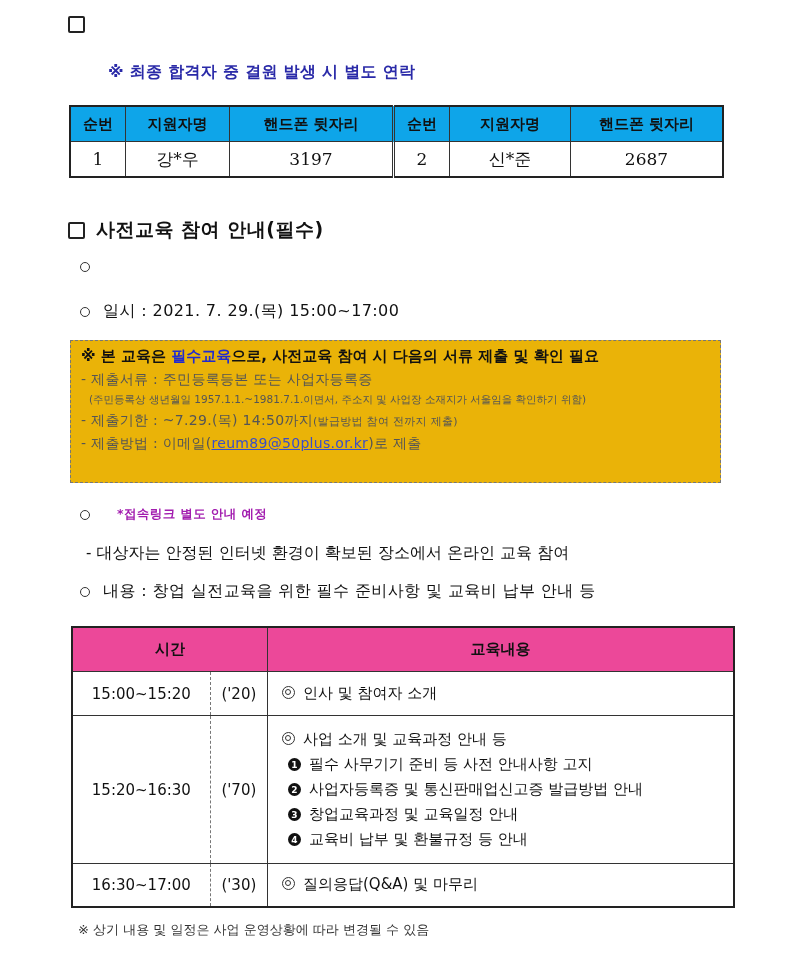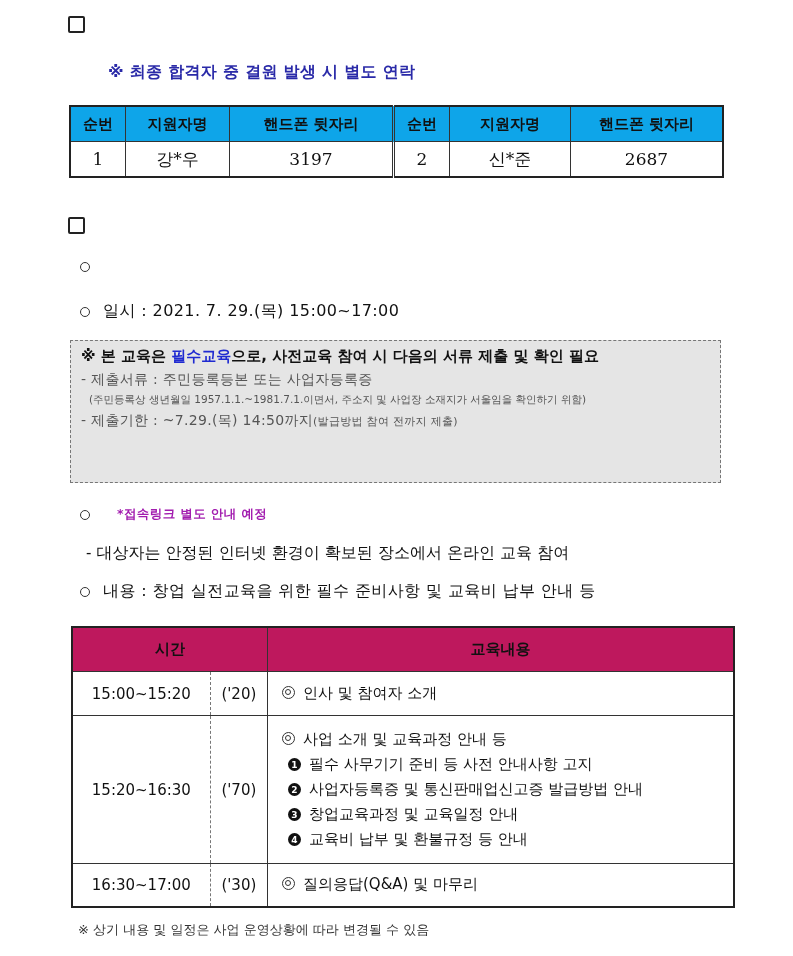--- a/index.html
+++ b/index.html
@@ -10,29 +10,29 @@
   .checkbox { width:17px; height:17px; border:2px solid #222; border-radius:2px; margin-right:11px; box-sizing:border-box; background:#fff; }
   .note-blue { color:#2a2aa8; font-weight:bold; font-size:16px; letter-spacing:0.3px; }
   .bullet-line { font-size:16px; letter-spacing:0.4px; display:flex; align-items:center; }
   .circle { width:10px; height:10px; border:1.3px solid #333; border-radius:50%; margin-right:13px; box-sizing:border-box; }
   table { border-collapse:collapse; }
   .t1 td, .t1 th { border:1px solid #333; text-align:center; height:32px; }
   .t1 { border:2px solid #222; }
   .t1 th { background:#0ea5e9; font-size:15px; font-weight:bold; }
   .t1 td { font-family:"DejaVu Serif","Liberation Serif",serif; font-size:17px; }
   .t1 .thick-left { border-left:3px double #333; }
-  .infobox { border:1.5px dashed #777; background:#e5e5e5; box-sizing:border-box; padding:6px 10px; }
+  .infobox { border:1.5px dashed #777; background:#eab308; box-sizing:border-box; padding:6px 10px; }
   .ib-head { font-size:15px; font-weight:bold; }
   .ib-blue { color:#1f2ad1; }
   .ib-line { font-size:14px; color:#555; margin-top:5px; letter-spacing:0.3px; }
   .ib-small { font-size:10.5px; color:#555; margin-top:4px; }
   .ib-link { color:#3a4ec9; text-decoration:underline; }
   .t2 { border:2px solid #222; width:664px; }
   .t2 td { border:1px solid #333; font-size:15px; }
-  .t2 .hdr { background:#be185d; font-weight:bold; text-align:center; height:41px; }
+  .t2 .hdr { background:#ec4899; font-weight:bold; text-align:center; height:41px; }
   .t2 .time { text-align:center; width:136px; border-right:1px dashed #777; padding:0; }
   .t2 .dur { text-align:center; width:56px; border-left:1px dashed #777; padding:0; }
   .t2 .content { padding-left:14px; }
   .sub-item { display:flex; align-items:center; margin-top:6px; padding-left:6px; }
   .num-bullet { width:13px; height:13px; border-radius:50%; background:#111; color:#fff; font-size:9px; font-weight:bold; display:inline-flex; align-items:center; justify-content:center; margin-right:8px; }
   .dbl-circle { display:inline-block; width:13px; height:13px; border:1.2px solid #333; border-radius:50%; position:relative; margin-right:8px; box-sizing:border-box; vertical-align:-1px; }
   .dbl-circle::after { content:""; position:absolute; left:2px; top:2px; width:6px; height:6px; border:1px solid #333; border-radius:50%; box-sizing:border-box; }
 </style>
 </head>
 <body>
@@ -58,38 +58,42 @@
     <td>3197</td>
     <td class="thick-left">2</td>
     <td>신*준</td>
     <td>2687</td>
   </tr>
 </tbody>
   </table>
 
 <div class="abs sec-title" style="left:68px;top:217px;">
   <span class="checkbox"></span>
+  <span>사전교육 참여 안내(필수)</span>
 </div>
 
 <div class="abs bullet-line" style="left:80px;top:262px;">
   <span class="circle"></span>
 </div>
 <div class="abs bullet-line" style="left:80px;top:301px;">
   <span class="circle"></span>
   <span>일시 : 2021. 7. 29.(목) 15:00~17:00</span>
 </div>
 
 <div class="abs infobox" style="left:70px;top:340px;width:651px;height:143px;">
   <div class="ib-head">
     <span>※ 본 교육은 </span><span class="ib-blue">필수교육</span><span>으로, 사전교육 참여 시 다음의 서류 제출 및 확인 필요</span>
   </div>
   <div class="ib-line">- 제출서류 : 주민등록등본 또는 사업자등록증</div>
   <div class="ib-small" style="padding-left:8px;">(주민등록상 생년월일 1957.1.1.~1981.7.1.이면서, 주소지 및 사업장 소재지가 서울임을 확인하기 위함)</div>
   <div class="ib-line">
     <span>- 제출기한 : ~7.29.(목) 14:50까지</span><span style="font-size:11px;">(발급방법 참여 전까지 제출)</span>
+  </div>
+  <div class="ib-line">
+    <span>- 제출방법 : 이메일(</span><span class="ib-link">reum89@50plus.or.kr</span><span>)로 제출</span>
   </div>
 </div>
 
 <div class="abs bullet-line" style="left:80px;top:506px;">
   <span class="circle"></span>
   <span style="color:#a21caf;font-weight:bold;font-size:12.5px;margin-left:14px;">*접속링크 별도 안내 예정</span>
 </div>
 <div class="abs" style="left:86px;top:543px;font-family:'DejaVu Serif','Liberation Serif',serif;font-size:16px;">- 대상자는 안정된 인터넷 환경이 확보된 장소에서 온라인 교육 참여</div>
 <div class="abs bullet-line" style="left:80px;top:581px;">
   <span class="circle"></span>

